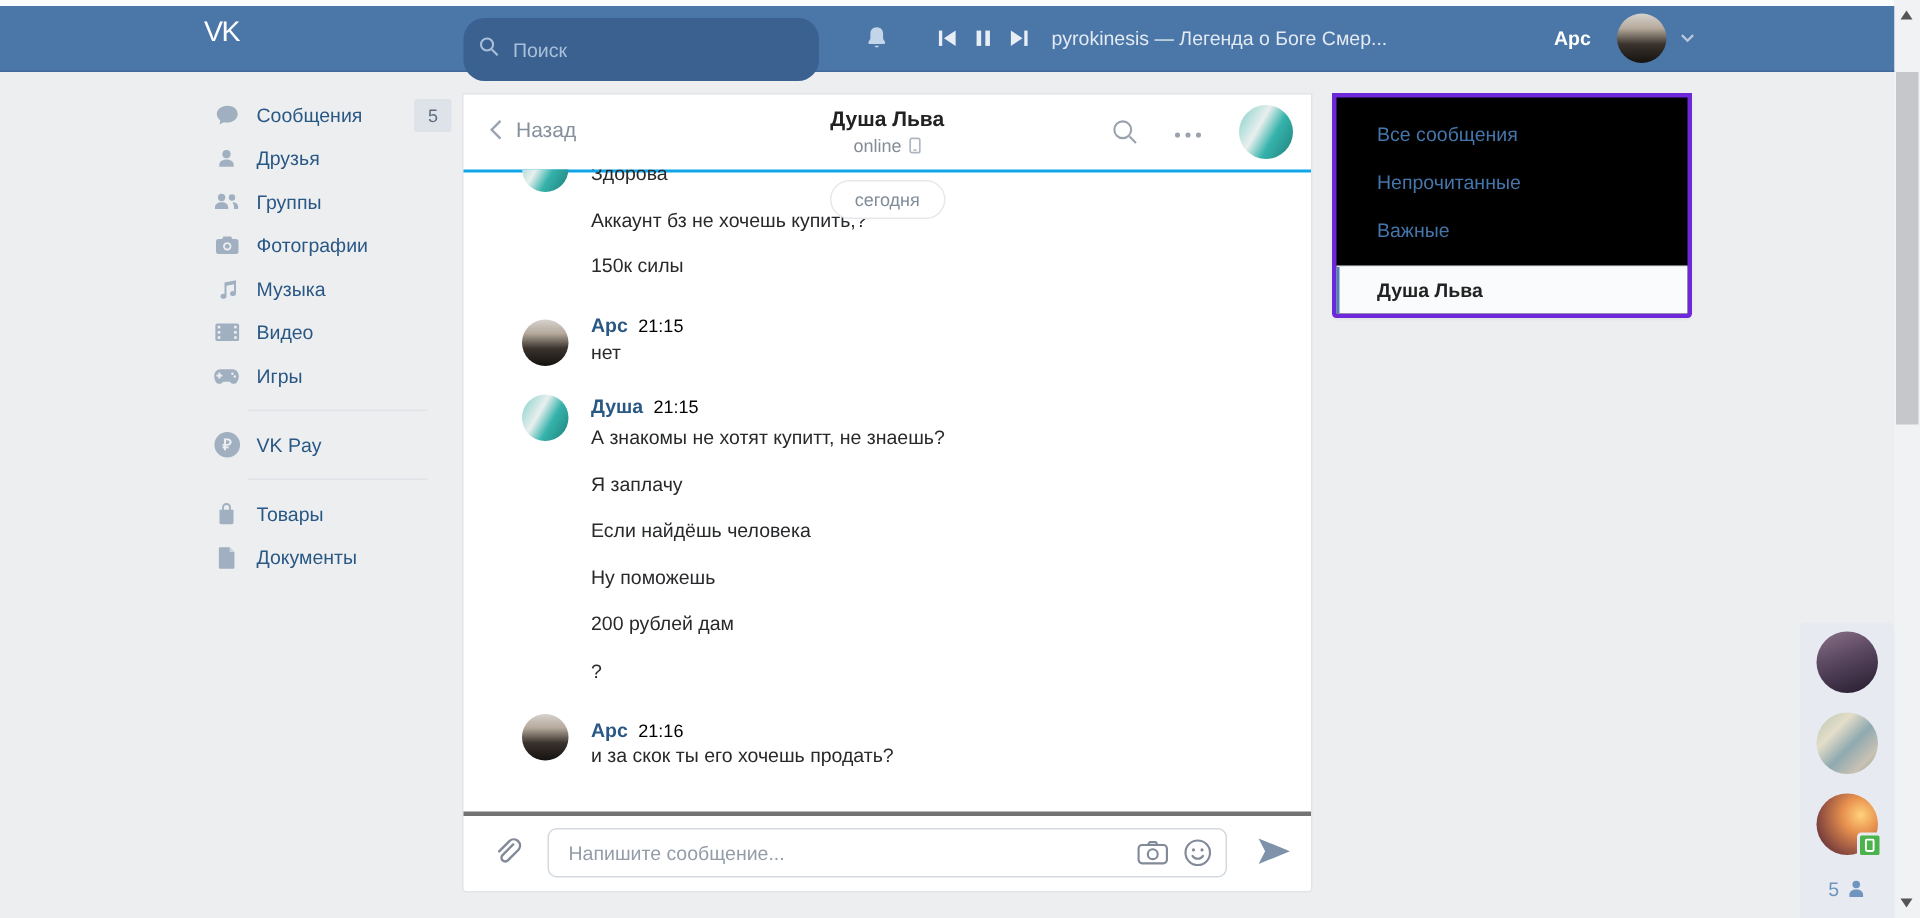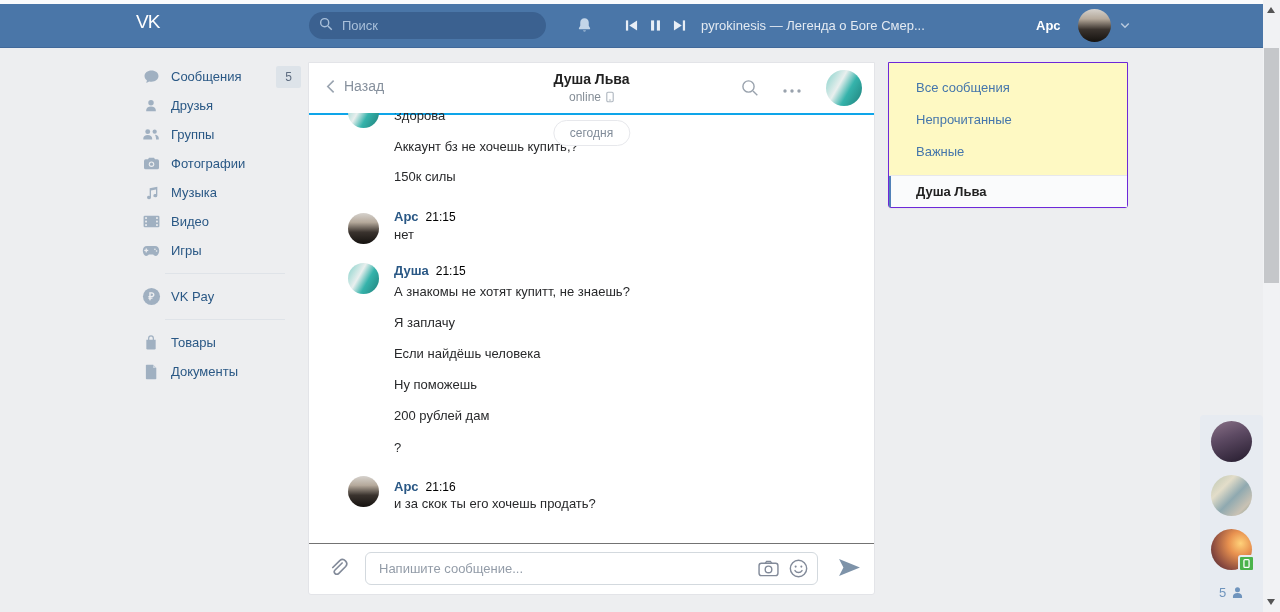--- a/index.html
+++ b/index.html
@@ -3,21 +3,21 @@
 <meta charset="utf-8">
 <style>
   html,body{margin:0;padding:0;}
   body{font-family:"Liberation Sans", sans-serif;}
   .screen{position:relative;width:1280px;height:612px;overflow:hidden;background:#edeef0;}
 
   
   .top-strip{position:absolute;top:0;left:0;width:1263px;height:4px;background:#fafbfc;}
   .topbar{position:absolute;top:4px;left:0;width:1263px;height:43px;background:#4a76a8;border-bottom:1px solid #41699a;}
   .vk-logo{position:absolute;left:136px;top:7px;font-size:19px;font-weight:400;color:#fff;letter-spacing:-1px;cursor:pointer;}
-  .tb-search{position:absolute;left:309px;top:8px;width:237px;height:27px;background:#3b6190;border-radius:14px;display:flex;align-items:center;padding:0 10px;box-sizing:border-box;color:#a9c0da;}
+  .tb-search{position:absolute;left:309px;top:8px;width:237px;height:42px;background:#3b6190;border-radius:14px;display:flex;align-items:center;padding:0 10px;box-sizing:border-box;color:#a9c0da;}
   .tb-search input{flex:1;background:transparent;border:none;outline:none;color:#dfe9f5;font-size:13px;margin-left:7px;font-family:"Liberation Sans",sans-serif;}
   .tb-search input::placeholder{color:#a9c0da;}
   .tb-bell{position:absolute;left:576px;top:12px;color:#c3d5e8;cursor:pointer;}
   .pl-btn{position:absolute;top:15px;color:#e8eef6;cursor:pointer;line-height:0;}
   .pl-prev{left:625px;} .pl-pause{left:649px;} .pl-next{left:673px;}
   .pl-track{position:absolute;left:701px;top:14px;font-size:13px;color:#e3eaf2;white-space:nowrap;max-width:250px;overflow:hidden;}
   .tb-user-name{position:absolute;left:1036px;top:14px;font-size:13px;font-weight:bold;color:#fff;cursor:pointer;}
   .tb-ava{position:absolute;left:1078px;top:5px;width:33px;height:33px;border-radius:50%;cursor:pointer;}
   .tb-chev{position:absolute;left:1120px;top:18px;color:#b9cade;cursor:pointer;line-height:0;}
 
@@ -53,30 +53,30 @@
   .head-ava{position:absolute;left:517px;top:7px;width:36px;height:36px;border-radius:50%;cursor:pointer;}
 
   .msgs{position:absolute;top:50px;left:0;right:0;height:433px;overflow:hidden;}
   .date-pill{position:absolute;top:7px;left:50%;transform:translateX(-50%);background:#fff;border:1px solid #e7e8ec;border-radius:15px;padding:5px 16px;font-size:12px;color:#818c99;z-index:3;}
   .m-ava{position:absolute;left:39px;width:31px;height:31px;border-radius:50%;cursor:pointer;}
   .m-head{position:absolute;left:85px;font-size:13px;white-space:nowrap;}
   .m-name{font-weight:bold;color:#2a5885;cursor:pointer;}
   .m-time{color:#000000;font-size:12px;margin-left:7px;}
   .m-line{position:absolute;left:85px;font-size:13px;color:#28292b;white-space:nowrap;}
 
-  .composer{position:absolute;bottom:0;left:0;right:0;height:50px;border-top:1px solid #737373;}
+  .composer{position:absolute;bottom:0;left:0;right:0;height:50px;border-top:3px solid #737373;}
   .attach{position:absolute;left:19px;top:14px;color:#828a99;cursor:pointer;line-height:0;}
   .field{position:absolute;left:56px;top:8px;width:453px;height:33px;border:1px solid #d3d9de;border-radius:6px;box-sizing:border-box;display:flex;align-items:center;padding:0 9px 0 11px;background:#fff;}
   .field input{flex:1;border:none;outline:none;font-size:13px;color:#28292b;font-family:"Liberation Sans",sans-serif;}
   .field input::placeholder{color:#939ca8;}
   .f-ico{color:#828a99;cursor:pointer;line-height:0;margin-left:10px;}
   .send{position:absolute;left:529px;top:14px;color:#7e93a9;cursor:pointer;line-height:0;}
 
   
-  .rpanel{position:absolute;left:888px;top:62px;width:240px;background:#fef9c3;border:1px solid #6d28d9;border-radius:0 0 3px 3px;box-sizing:border-box;padding-top:9px;box-shadow:0 1px 2px rgba(0,0,0,.04);}
+  .rpanel{position:absolute;left:888px;top:62px;width:240px;background:#000000;border:3px solid #6d28d9;border-radius:0 0 3px 3px;box-sizing:border-box;padding-top:9px;box-shadow:0 1px 2px rgba(0,0,0,.04);}
   .filter{height:32px;line-height:32px;padding-left:27px;font-size:13px;color:#4576ab;cursor:pointer;}
   .rp-div{height:1px;background:#e7e8ec;margin-top:7px;}
   .active-chat{height:31px;line-height:31px;padding-left:25px;border-left:2px solid #5181b8;background:#fafbfc;font-weight:bold;font-size:13px;color:#222;cursor:pointer;}
 
   
   .rail{position:absolute;left:1200px;top:415px;width:63px;height:197px;background:#e7ebf1;border-radius:4px 4px 0 0;}
   .rail-ava{position:absolute;left:11px;width:41px;height:41px;border-radius:50%;cursor:pointer;}
   .rail-badge{position:absolute;right:-3px;bottom:-2px;width:13px;height:13px;background:#4bb34b;border:2px solid #e7ebf1;border-radius:3px;display:flex;align-items:center;justify-content:center;}
   .rail-count{position:absolute;left:0;right:0;top:170px;display:flex;justify-content:center;align-items:center;gap:5px;color:#6f94bd;font-size:13px;cursor:pointer;}
   .rail-count .pi{line-height:0;}

